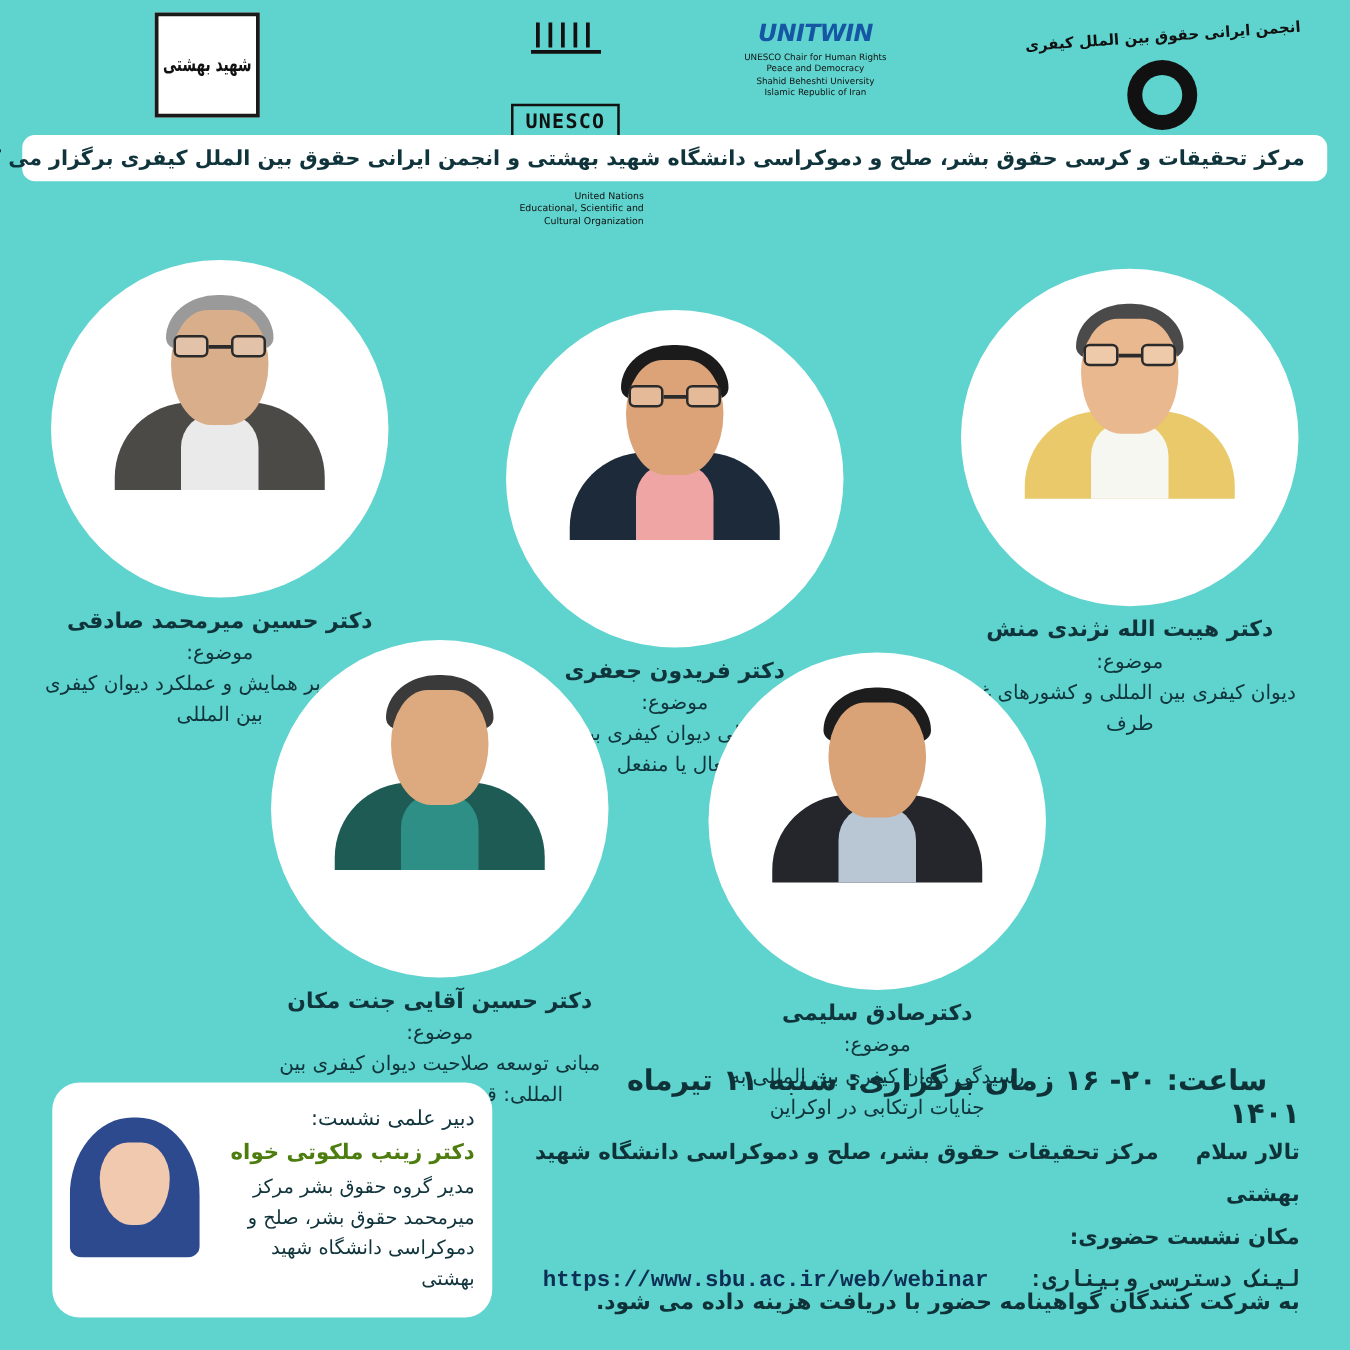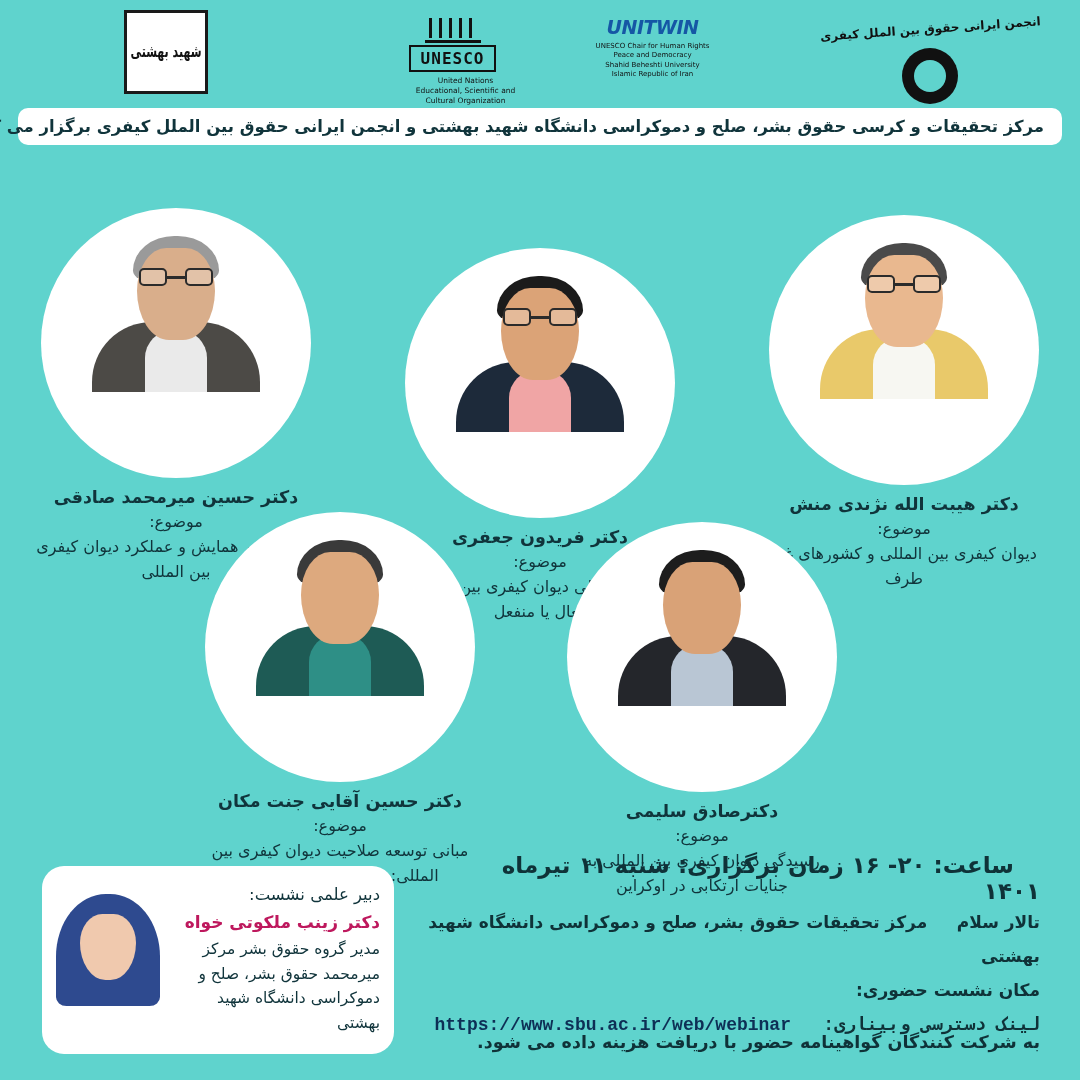--- a/index.html
+++ b/index.html
@@ -22,21 +22,21 @@
 
   .logo-sbu{left:124px;top:10px;}
   .sbu-box{
     width:78px;height:78px;border:3px solid #1a1a1a;background:#ffffff;
     display:flex;align-items:center;justify-content:center;
     font-size:11px;line-height:1.05;text-align:center;color:#111;
     font-weight:bold;letter-spacing:-.5px;
   }
   .sbu-box span{transform:scaleY(1.5);display:block;}
 
-  .logo-unesco{left:365px;top:18px;width:175px;text-align:center;}
+  .logo-unesco{left:365px;top:18px;width:175px;text-align:right;gap:38px;}
   .unesco-mark{
     font-size:16px;font-weight:bold;letter-spacing:1px;color:#111;
     border:2px solid #111;display:inline-block;padding:2px 10px;
     font-family:"DejaVu Sans Mono","Liberation Mono",monospace;
   }
   .unesco-pillars{
     display:block;margin:0 auto 2px;width:56px;height:22px;
     border-bottom:3px solid #111;
     background:
       linear-gradient(#111,#111) 4px 0/3px 20px no-repeat,
@@ -110,38 +110,38 @@
   .name{
     margin-top:6px;font-size:17.5px;font-weight:bold;color:#10343b;line-height:1.5;
   }
   .topic-label{font-size:16px;color:#10343b;line-height:1.55;}
   .topic{font-size:16px;color:#10343b;line-height:1.55;}
 
   #sp1{top:215px;right:36px;}
   #sp2{top:248px;right:calc(50% - 140px);}
   #sp3{top:208px;left:36px;}
   #sp4{top:522px;right:238px;}
-  #sp5{top:512px;left:200px;}
+  #sp5{top:512px;left:212px;}
 
   
   .secretary-card{
     position:absolute;left:42px;bottom:26px;width:352px;
     background:#ffffff;border-radius:22px;
     padding:16px 14px 18px;box-sizing:border-box;
     display:flex;gap:10px;align-items:flex-start;
   }
   .sec-photo{
     width:104px;height:124px;border-radius:6px;position:relative;overflow:hidden;flex:0 0 auto;
     background:#ffffff;
   }
   .hijab{position:absolute;left:50%;transform:translateX(-50%);bottom:0;width:104px;height:112px;border-radius:48% 48% 10% 10%/56% 56% 8% 8%;background:#2e4a8f;}
   .sec-face{position:absolute;left:50%;transform:translateX(-50%);bottom:26px;width:56px;height:66px;border-radius:44% 44% 50% 50%/48% 48% 62% 62%;background:#f0c9ae;}
   .sec-text{flex:1;text-align:right;}
   .sec-role{font-size:16.5px;color:#10343b;line-height:1.6;}
-  .sec-name{font-size:17px;font-weight:bold;color:#be185d;line-height:1.7;text-align:right;}
+  .sec-name{font-size:17px;font-weight:bold;color:#4d7c0f;line-height:1.7;text-align:right;}
   .sec-aff{font-size:15.5px;color:#10343b;line-height:1.6;}
 
   .datetime{
     position:absolute;right:40px;top:852px;width:600px;text-align:right;
     font-size:23px;font-weight:bold;color:#0f3238;
   }
   .datetime .time{margin-right:26px;}
   .info-rows{position:absolute;right:40px;top:905px;width:620px;text-align:right;}
   .info-row{font-size:17px;color:#0f3238;line-height:2.0;font-weight:bold;}
   .info-row .val{font-weight:bold;}

